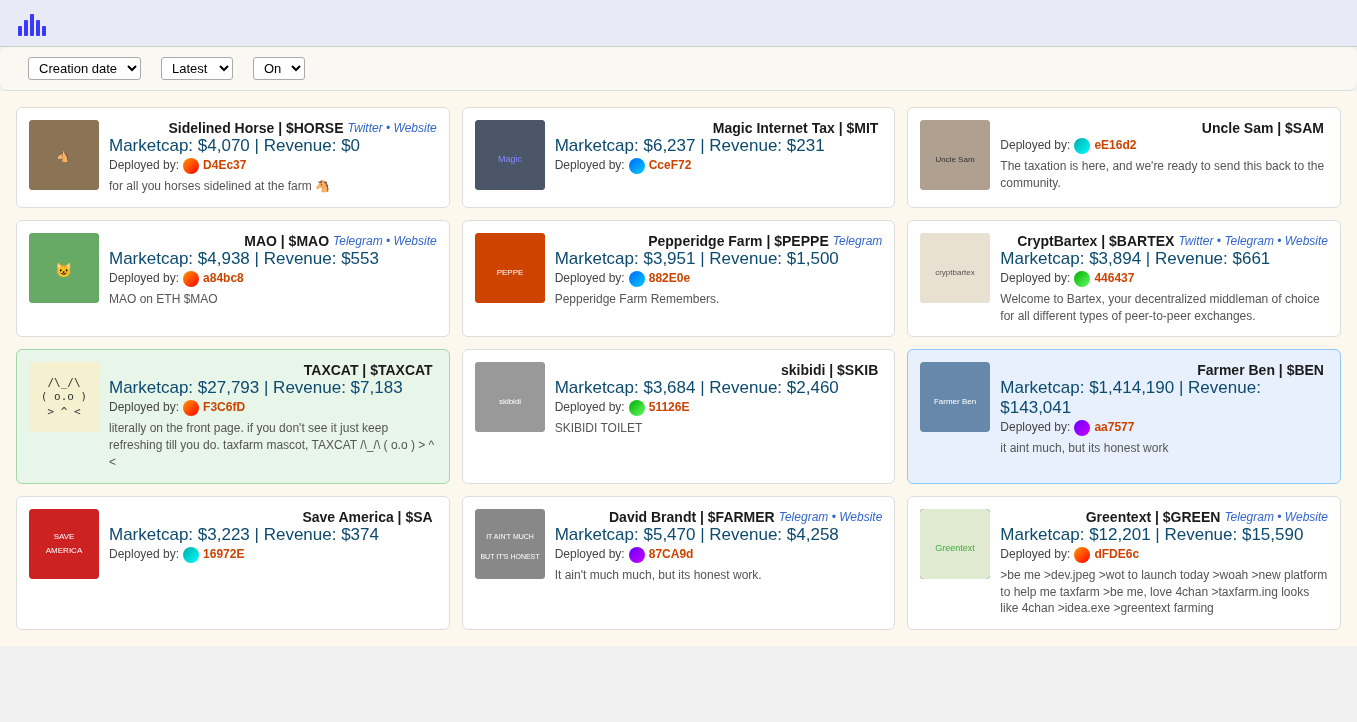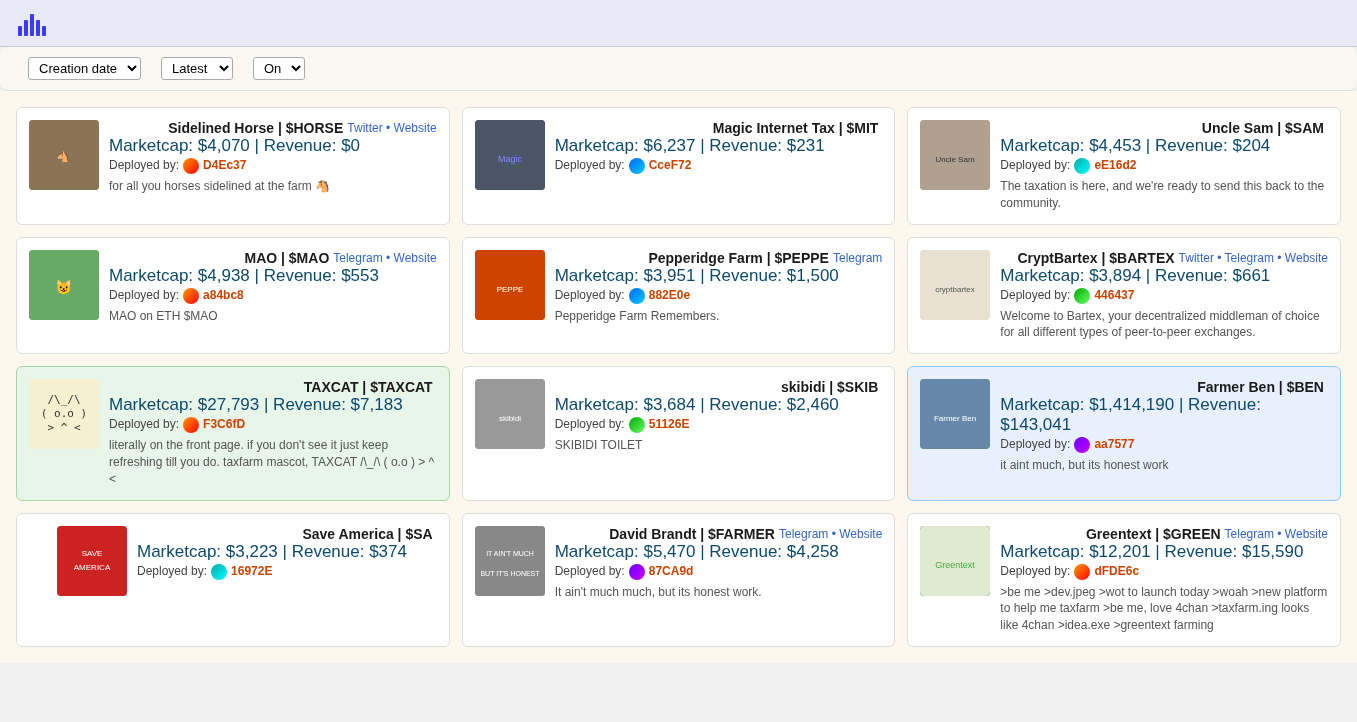--- a/index.html
+++ b/index.html
@@ -109,20 +109,21 @@
       gap: 4px;
     }
     .card-title {
       font-weight: bold;
       font-size: 14px;
       color: #1a1a1a;
     }
     .card-links {
       font-size: 12px;
       color: #3366cc;
+      font-style: italic;
     }
     .card-links a {
       color: #3366cc;
       text-decoration: none;
     }
     .card-marketcap {
       font-size: 17px;
       color: #0c4a6e;
       margin-top: 0;
     }
@@ -165,21 +166,21 @@
     
     .img-horse { background: #8B7355; }
     .img-mit { background: #4a5568; }
     .img-sam { background: #b0a090; }
     .img-mao { background: #66aa66; }
     .img-peppe { background: #cc4400; }
     .img-bartex { background: #e8e0d0; }
     .img-taxcat { background: #f5f0d0; }
     .img-skibidi { background: #999; }
     .img-farmerben { background: #bef264; }
-    .img-saveamerica { background: #5eead4; margin-left: 28px; }
+    .img-saveamerica { background: #5eead4; }
     .img-davidbrandt { background: #888; }
     .img-greentext { background: #0f172a; }
 
     .ascii-art {
       font-family: monospace;
       font-size: 11px;
       line-height: 1.3;
       color: #333;
       text-align: center;
     }
@@ -274,21 +275,20 @@
             <svg xmlns="http://www.w3.org/2000/svg" width="70" height="70">
               <rect width="70" height="70" fill="#b0a090"></rect>
               <text x="35" y="42" text-anchor="middle" fill="#333" font-size="8" font-family="Arial">Uncle Sam</text>
             </svg>
           </div>
       <div class="card-info">
         <div class="card-title-row">
           <span class="card-title">Uncle Sam | $SAM</span>
           <span class="card-links"></span>
         </div>
-        <div class="card-marketcap">Marketcap: $4,453 | Revenue: $204</div>
         <div class="card-deployed">
           <span>Deployed by:</span>
           <span class="deployer-avatar" style="background: linear-gradient(135deg, #0aa, #0ff)"></span>
           <span class="deployer-addr">eE16d2</span>
         </div>
         <div class="card-description">The taxation is here, and we're ready to send this back to the community.</div>
       </div>
     </div>
   </div>
       <div class="card ">

